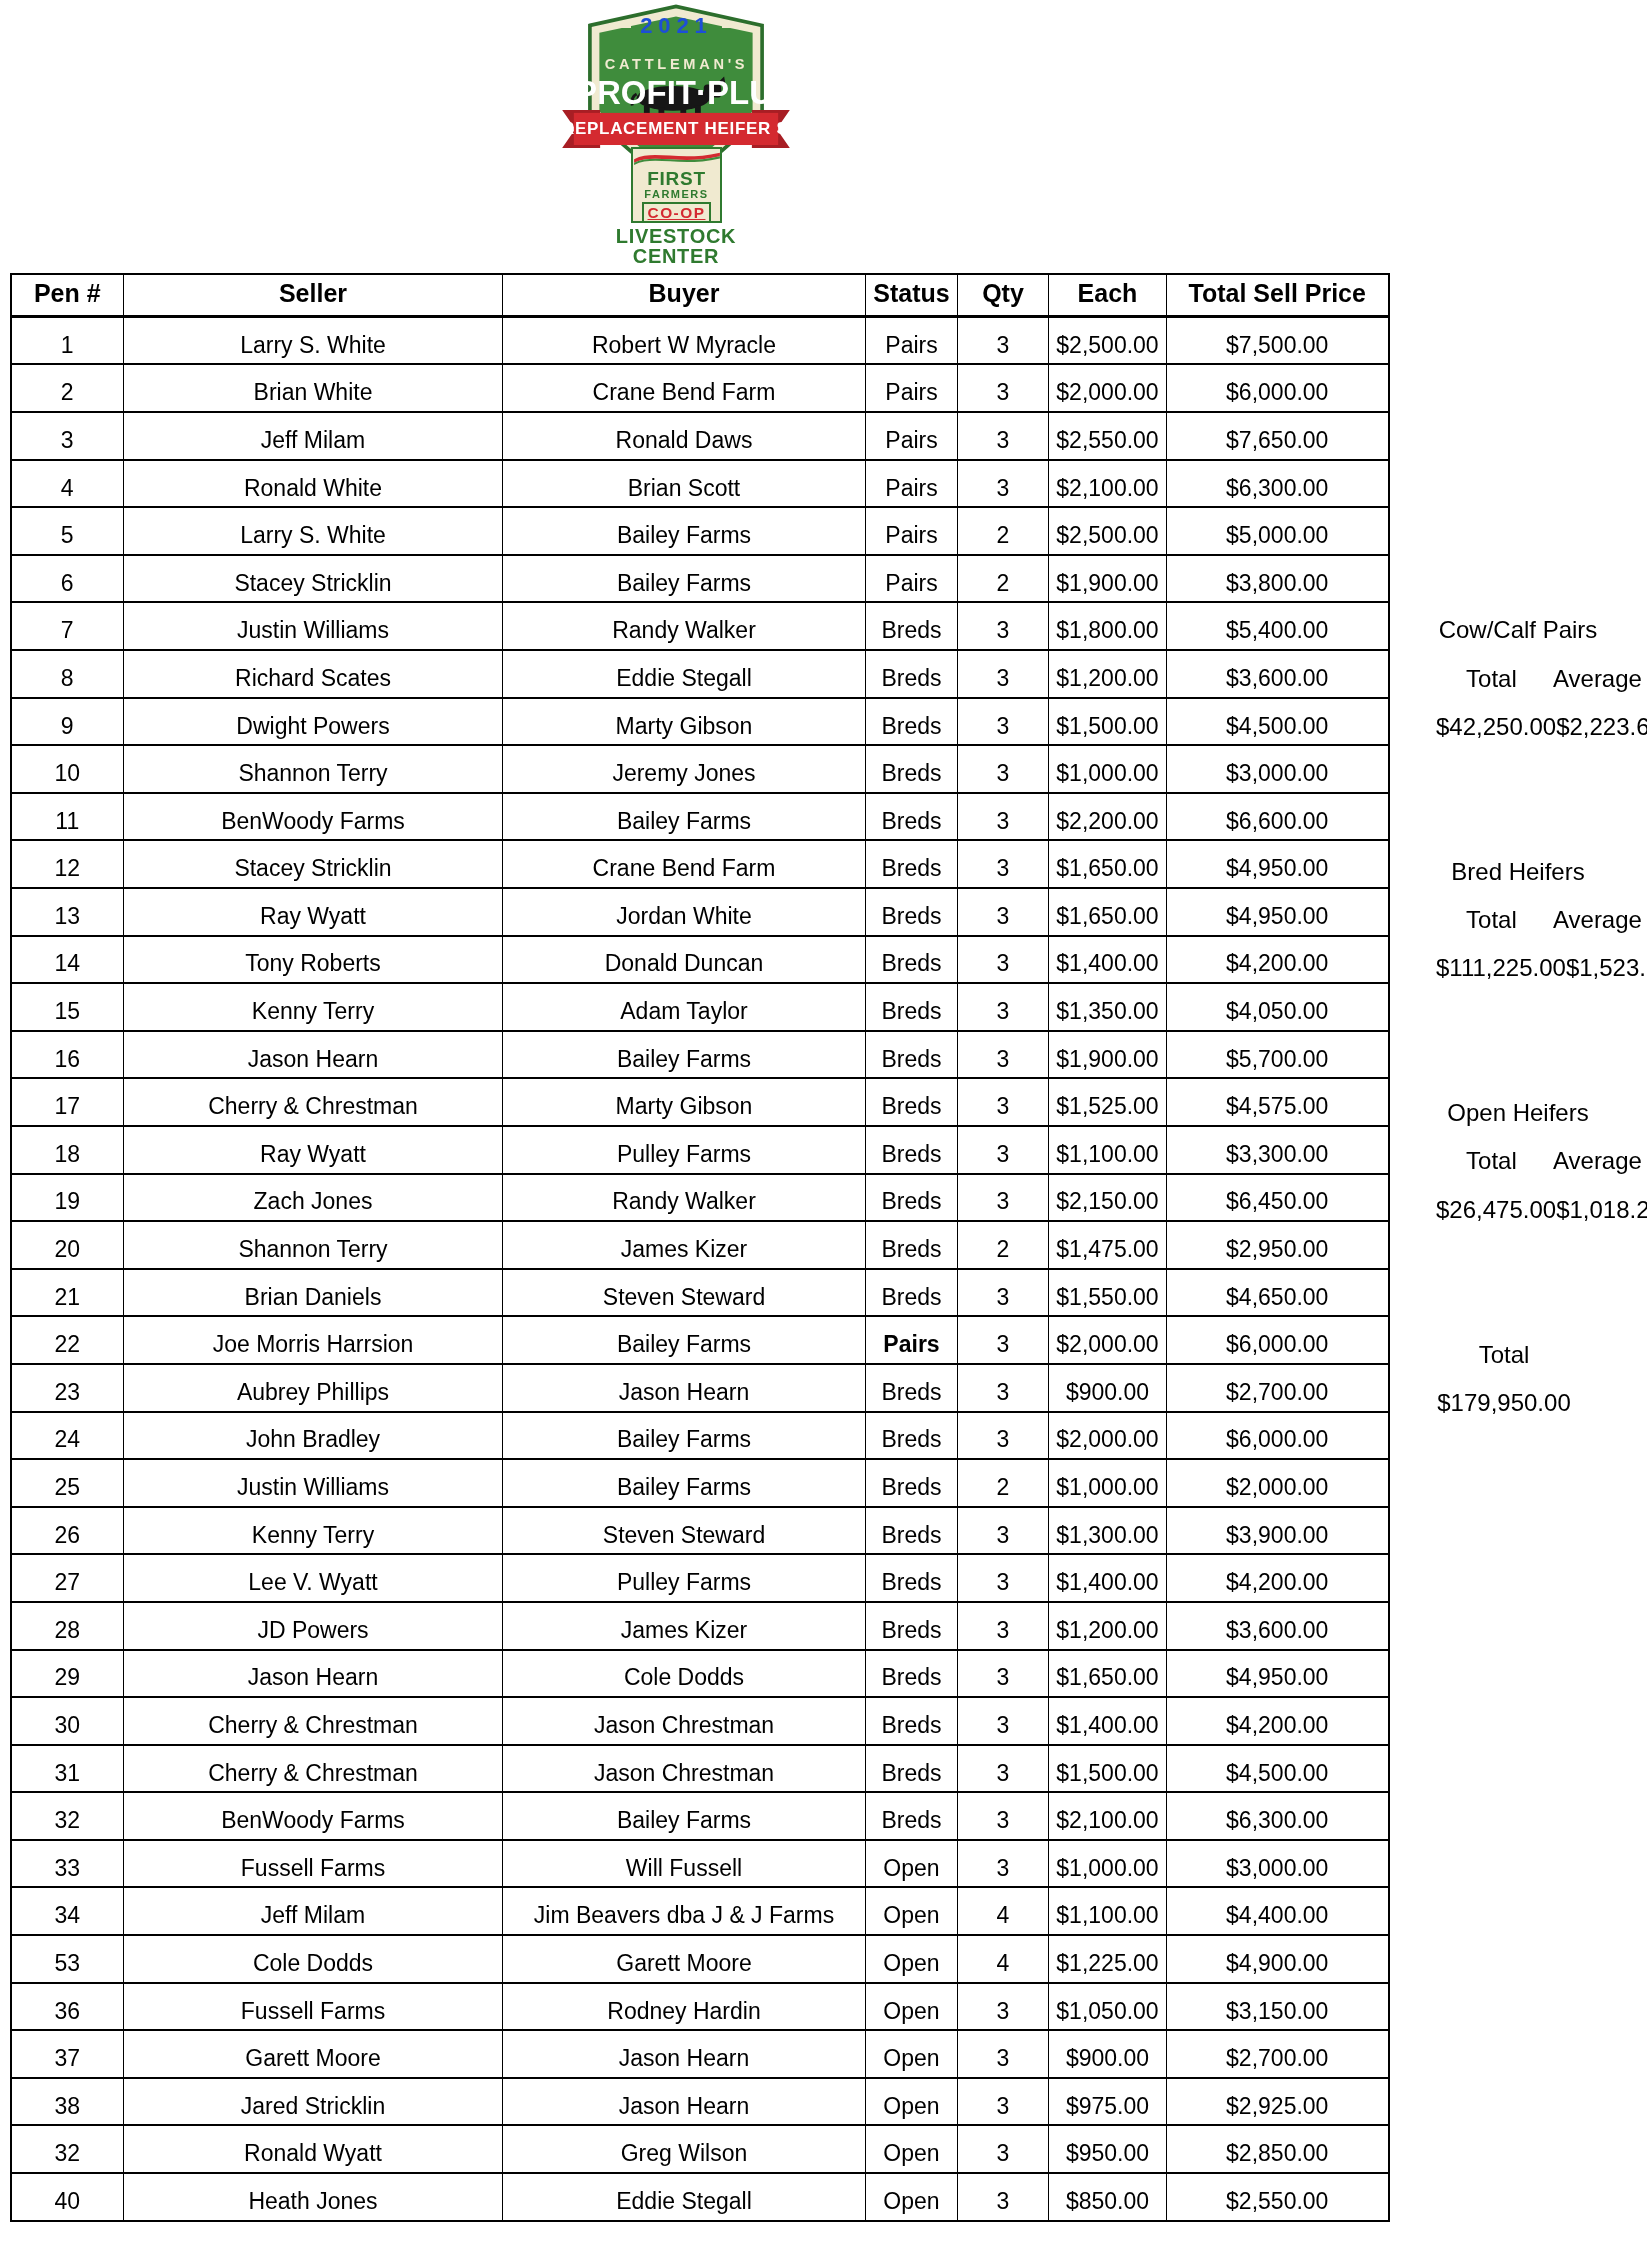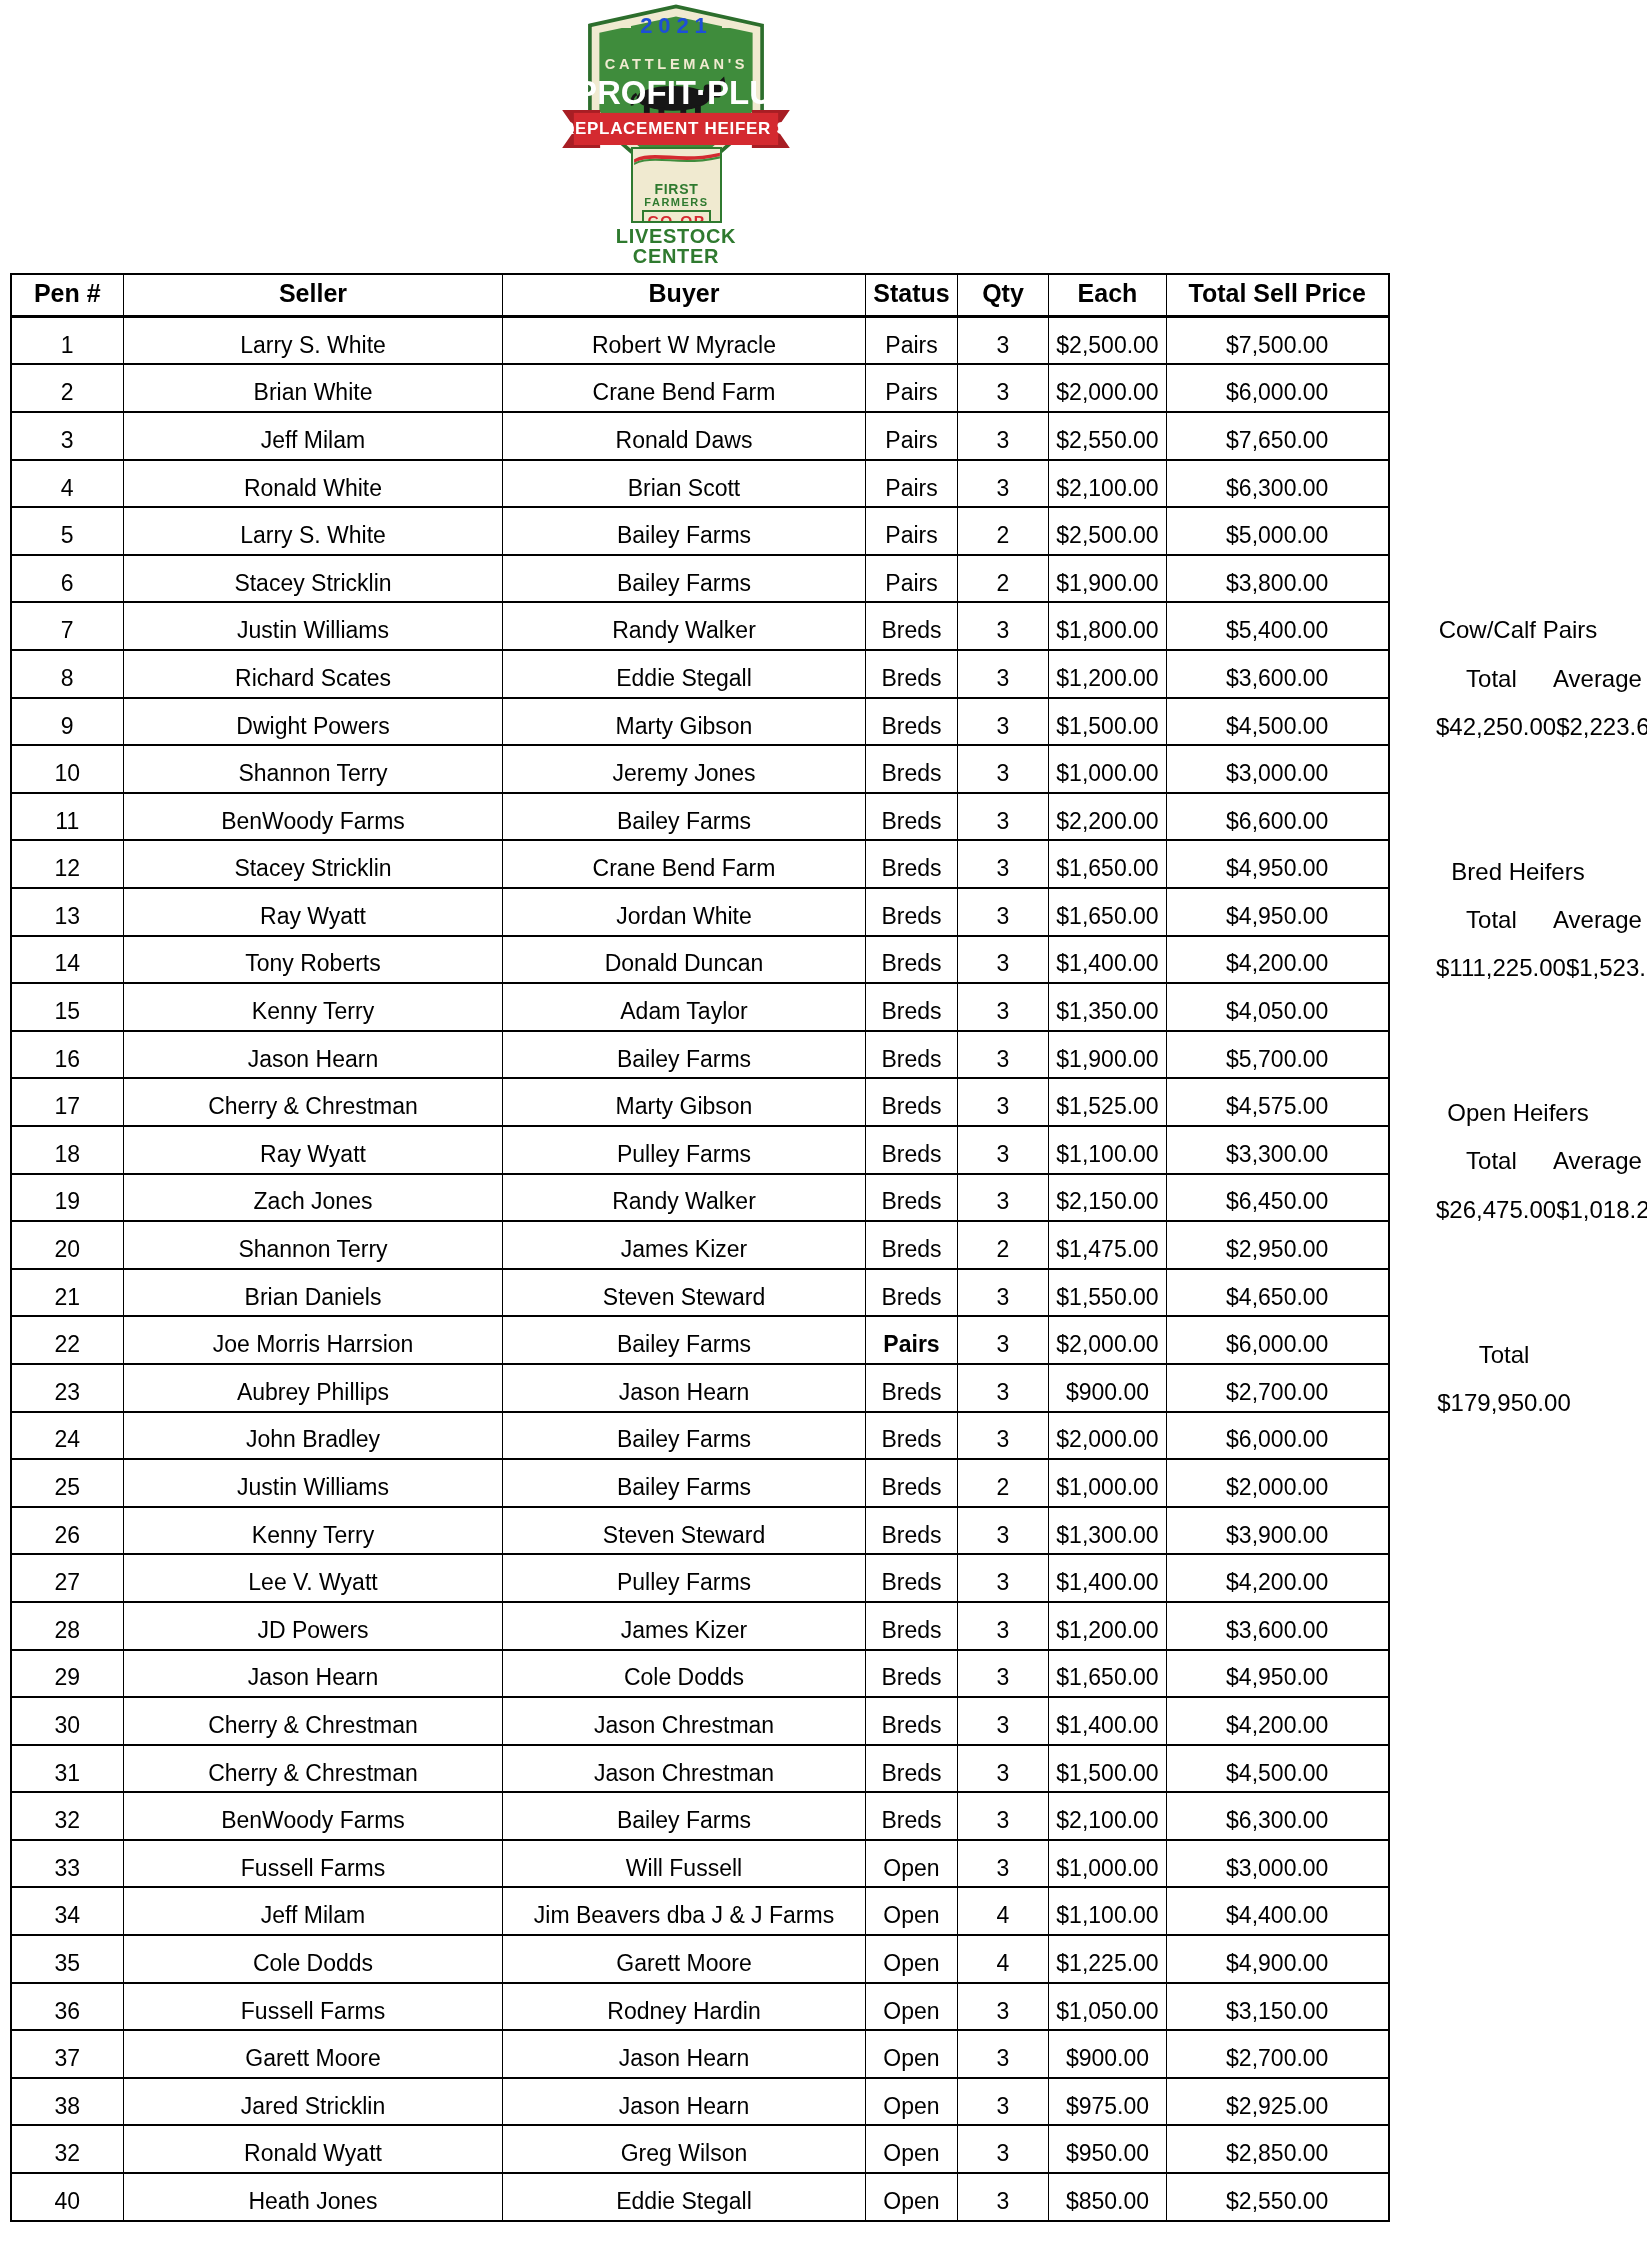--- a/index.html
+++ b/index.html
@@ -11,21 +11,21 @@
   
   .logo { position:absolute; left:562px; top:1.5px; width:228px; height:257px; }
   .logo svg.badge { position:absolute; left:0; top:0; }
   .year-row { position:absolute; top:11.7px; left:28px; width:173px; display:flex; align-items:center; justify-content:center; gap:8.8px; }
   .year-row .bar { width:25px; height:2.9px; background:#f0ead0; }
   .year { color:#1d4ed8; font-weight:bold; font-size:22px; letter-spacing:5.9px; }
   .brand-top { position:absolute; top:54px; left:28px; width:173px; text-align:center; color:#f0ead0; font-size:14.6px; font-weight:bold; letter-spacing:3.7px; white-space:nowrap; }
   .brand-main { position:absolute; top:72px; left:13px; width:202px; text-align:center; color:#ffffff; font-size:33px; font-weight:bold; white-space:nowrap; }
   .ribbon-text { position:absolute; top:117px; left:0; width:228px; text-align:center; color:#ffffff; font-weight:bold; font-size:17px; letter-spacing:0.7px; white-space:nowrap; }
   .ffc { position:absolute; left:69px; top:145px; width:91px; height:76px; background:#f0ead0; border:2.2px solid #2f7a2f; box-sizing:border-box; text-align:center; overflow:hidden; }
-  .ffc .first { font-size:14px; font-weight:bold; color:#2f7a2f; line-height:0.95; letter-spacing:0.7px; margin-top:16px; }
+  .ffc .first { font-size:19px; font-weight:bold; color:#2f7a2f; line-height:0.95; letter-spacing:0.7px; margin-top:3px; }
   .ffc .farmers { font-size:11px; font-weight:bold; color:#2f7a2f; letter-spacing:1.5px; line-height:1.1; }
   .ffc .coop { margin:2.2px auto 0; width:69px; border:2.2px solid #2f7a2f; background:#f0ead0; color:#d42a30; font-weight:bold; font-size:15.4px; letter-spacing:1.5px; line-height:1.15; box-sizing:border-box;text-decoration:underline; }
   .livestock { position:absolute; top:224px; left:0; width:228px; text-align:center; color:#2f7a2f; font-weight:bold; font-size:20px; line-height:1.0; letter-spacing:0.7px; white-space:pre-line; }
 
   
   table.sale { position:absolute; left:9.5px; top:273px; border-collapse:collapse; table-layout:fixed; border:2.2px solid #000; }
   table.sale th, table.sale td {
     border:1.5px solid #000; text-align:center; vertical-align:bottom;
     padding:0 1.5px 6.6px 1.5px; font-size:23px; line-height:1.05; white-space:nowrap; overflow:hidden;
   }
@@ -413,21 +413,21 @@
       <tr>
         <td>34</td>
         <td>Jeff Milam</td>
         <td class="small-txt">Jim Beavers dba J &amp; J Farms</td>
         <td>Open</td>
         <td>4</td>
         <td>$1,100.00</td>
         <td>$4,400.00</td>
       </tr>
       <tr>
-        <td>35</td>
+        <td>53</td>
         <td>Cole Dodds</td>
         <td class="small-txt">Garett Moore</td>
         <td>Open</td>
         <td>4</td>
         <td>$1,225.00</td>
         <td>$4,900.00</td>
       </tr>
       <tr>
         <td>36</td>
         <td>Fussell Farms</td>

